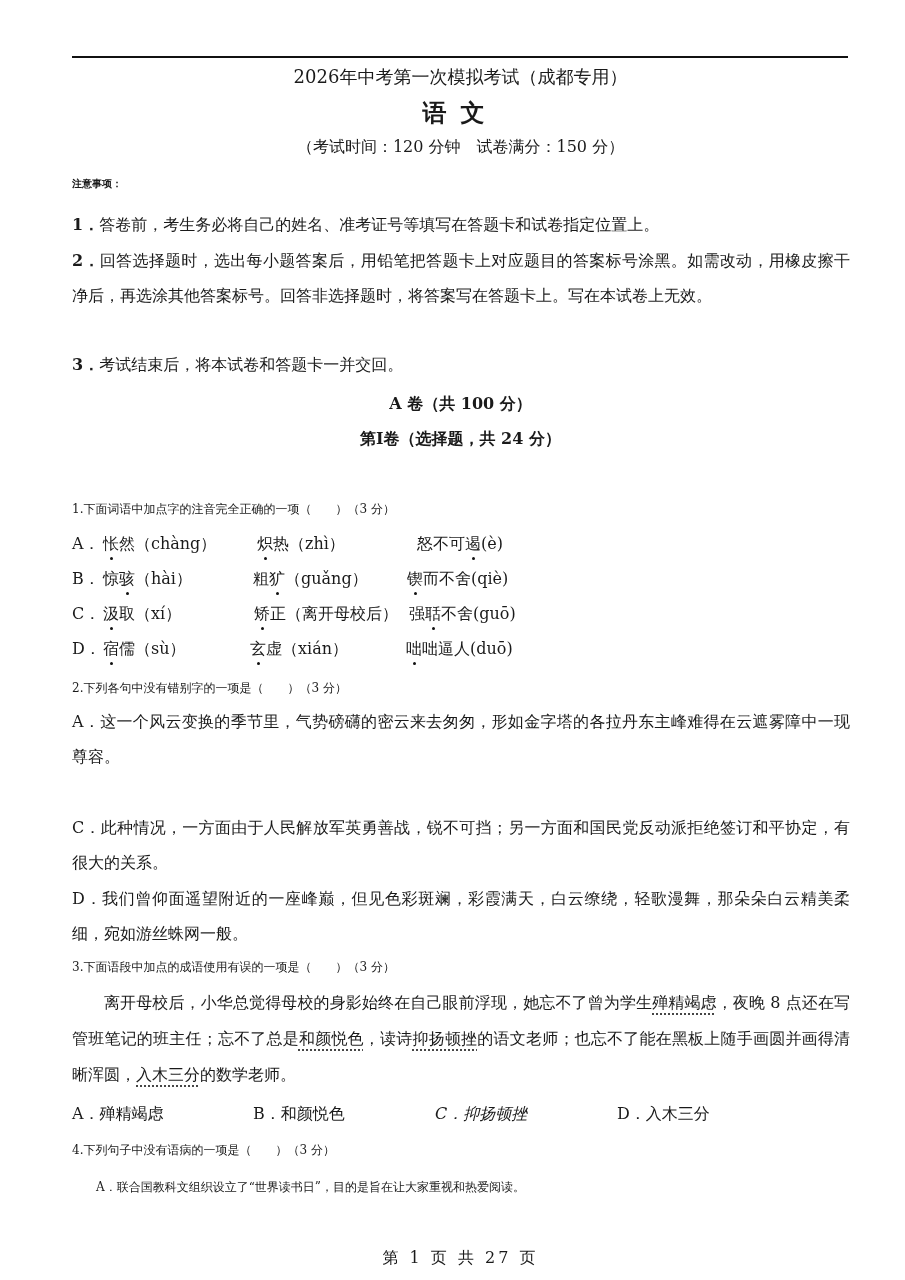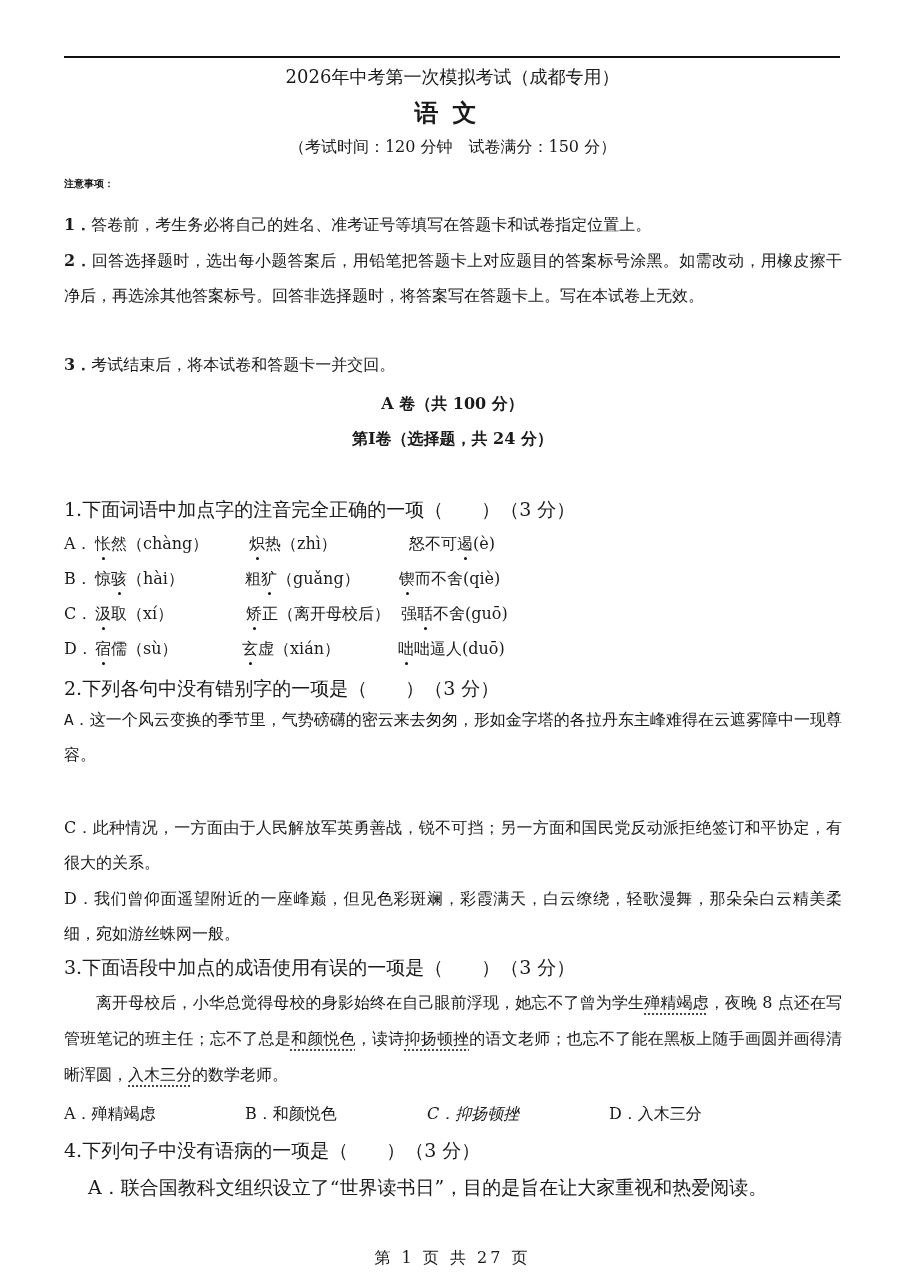--- a/index.html
+++ b/index.html
@@ -1,29 +1,29 @@
 <!DOCTYPE html>
 <html><head>
 <meta charset="utf-8">
 <style>
   html, body { margin: 0; padding: 0; background: #ffffff; }
   body {
     width: 905px; height: 1280px; position: relative; overflow: hidden;
     font-family: "DejaVu Serif", "Liberation Serif", serif;
     color: #1a1a1a;
   }
-  .page { position: absolute; left: 0; top: 0; width: 722px; height: 1280px; }
+  .page { position: absolute; left: 8px; top: 0; width: 722px; height: 1280px; }
   .rule { position: absolute; left: 64px; top: 56px; width: 776px; height: 2px; background: #111; }
   .abs { position: absolute; white-space: nowrap; }
   .center { left: 0; width: 905px; text-align: center; }
   .title { top: 64px; font-size: 18px; line-height: 26px; }
   .subject { top: 100px; font-size: 24px; font-weight: bold; letter-spacing: 14px; line-height: 26px; }
   .meta { top: 135px; font-size: 16px; line-height: 24px; }
   .notes-h { left: 64px; top: 172px; font-size: 10px; font-weight: bold; line-height: 24px; }
-  .txt { font-size: 19px; line-height: 24px; }
+  .txt { font-size: 12px; line-height: 24px; }
   .para { position: absolute; left: 64px; width: 778px; font-size: 16px; line-height: 35px; white-space: normal; text-align: justify; }
   .bold { font-weight: bold; }
   .sec { font-size: 16px; font-weight: bold; line-height: 24px; }
   .dot { position: relative; display: inline-block; }
   .dot::after { content: ""; position: absolute; left: 50%; bottom: -4px; width: 3px; height: 3px; margin-left: -1.5px; border-radius: 50%; background: #111; }
   .opt { position: absolute; font-size: 16px; line-height: 24px; white-space: nowrap; }
   .kai { font-family: "DejaVu Serif", "Liberation Serif", serif; }
   .footer { top: 1222px; font-size: 16px; letter-spacing: 3px; line-height: 24px; margin-top: 24px; }
 </style>
 </head>
@@ -72,21 +72,21 @@
     <span class="opt" style="left:401px; top:602px;"><span>强</span><span class="dot">聒</span><span>不舍(guō)</span></span>
   </div>
   <div>
     <span class="opt" style="left:64px; top:637px;">D．</span>
     <span class="opt" style="left:95px; top:637px;"><span></span><span class="dot">宿</span><span>儒（sù）</span></span>
     <span class="opt" style="left:242px; top:637px;"><span></span><span class="dot">玄</span><span>虚（xián）</span></span>
     <span class="opt" style="left:398px; top:637px;"><span></span><span class="dot">咄</span><span>咄逼人(duō)</span></span>
   </div>
 
   <div class="abs txt" style="left:64px; top:676px;">2.下列各句中没有错别字的一项是（　　）（3 分）</div>
-  <div class="para" style="top:704px;font-family:Liberation Mono, monospace;">
+  <div class="para" style="top:704px;">
     <span>A．</span><span>这一个风云变换的季节里，气势磅礴的密云来去匆匆，形如金字塔的各拉丹东主峰难得在云遮雾障中一现尊容。</span>
   </div>
   <div class="para" style="top:810px;">
     <span>C．</span><span>此种情况，一方面由于人民解放军英勇善战，锐不可挡；另一方面和国民党反动派拒绝签订和平协定，有很大的关系。</span>
   </div>
   <div class="para" style="top:881px;">
     <span>D．</span><span>我们曾仰面遥望附近的一座峰巅，但见色彩斑斓，彩霞满天，白云缭绕，轻歌漫舞，那朵朵白云精美柔细，宛如游丝蛛网一般。</span>
   </div>
 
   <div class="abs txt" style="left:64px; top:955px;">3.下面语段中加点的成语使用有误的一项是（　　）（3 分）</div>

